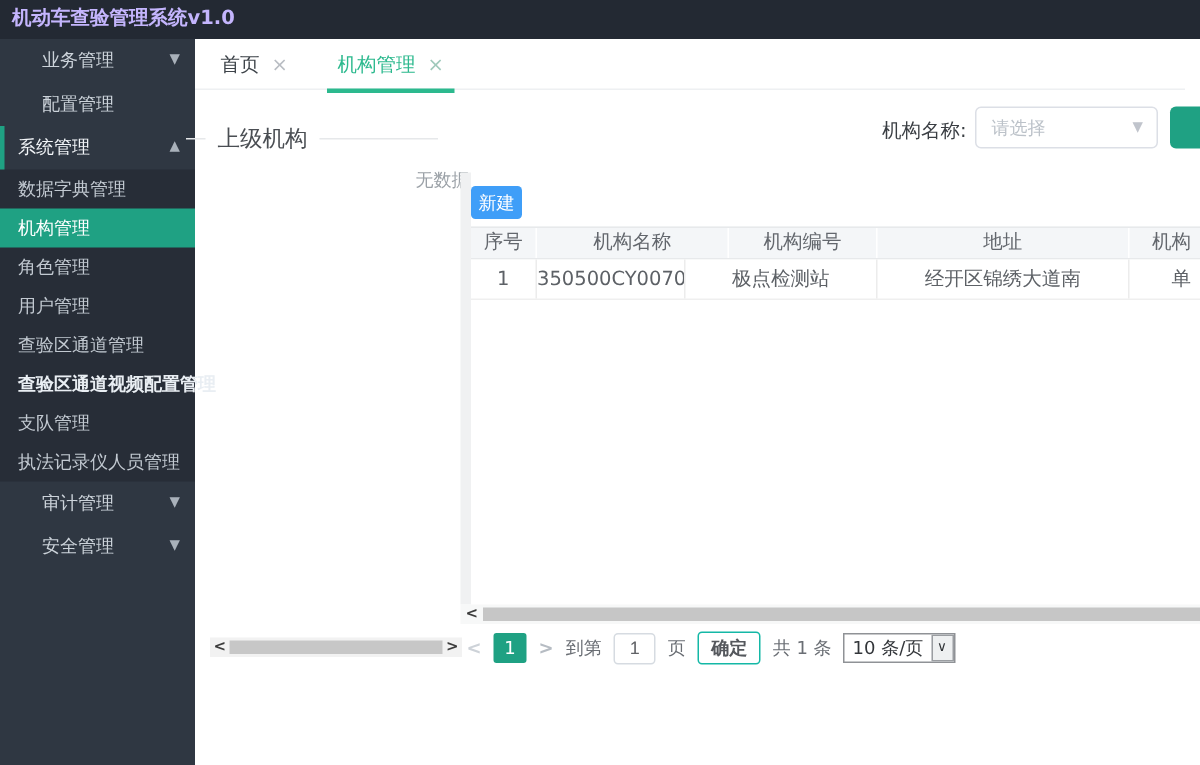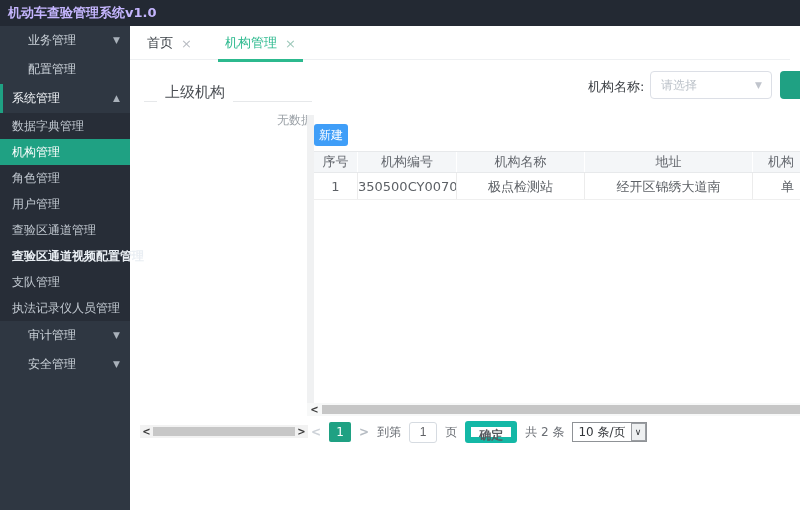--- a/index.html
+++ b/index.html
@@ -25,21 +25,21 @@
   .tabbar{position:absolute;left:130px;top:26px;width:660px;height:34px;background:#fff;border-bottom:1px solid #eef0f2}
   .tab{display:inline-flex;align-items:center;height:34px;padding:0 7px;margin-left:10px;cursor:pointer}
   .tab + .tab{margin-left:14px}
   .tab .t-lbl{font-size:13px;color:#3d4349}
   .tab .t-close{margin-left:8px;font-size:13px;color:#b9bdc3;line-height:1}
   .tab.active{border-bottom:3px solid #2cb98e}
   .tab.active .t-lbl{color:#2cb98e}
   .tab.active .t-close{color:#9fc9bb}
 
   
-  .tree-title{position:absolute;left:144px;top:82px;width:168px;height:20px;display:flex;align-items:flex-end}
+  .tree-title{position:absolute;left:124px;top:82px;width:168px;height:20px;display:flex;align-items:center}
   .tree-title .line-l{width:13px;height:1px;background:#e6e8ea}
   .tree-title .line-r{flex:1;height:1px;background:#e6e8ea;margin-left:8px}
   .tree-title .tt{margin-left:8px;font-size:15px;color:#4a4e53;white-space:nowrap}
   .empty-text{position:absolute;left:168px;top:112px;width:145px;text-align:right;font-size:12px;color:#9ba1a7}
   .tree-hscroll{position:absolute;left:140px;top:425px;width:168px;height:13px;background:#f2f2f2;display:flex;align-items:center}
   .tree-hscroll .sb-arrow{width:13px;text-align:center;font-size:10px;font-weight:bold;color:#3c3c3c;cursor:pointer;line-height:13px}
   .tree-hscroll .sb-thumb{flex:1;height:9px;background:#c7c7c7;cursor:pointer}
 
   .vstrip{position:absolute;left:307px;top:115px;width:7px;height:288px;background:#f0f1f2}
 
@@ -68,21 +68,21 @@
   .table-hscroll .sb-thumb{flex:1;height:9px;background:#c6c6c6;cursor:pointer}
 
   
   .pager{position:absolute;left:311px;top:421px;height:22px;display:flex;align-items:center;font-size:12px;color:#606266}
   .pager > *{margin-right:8px;white-space:nowrap}
   .pg-prev{color:#cdd2d8;font-weight:bold;cursor:default}
   .pg-next{color:#b6bcc3;font-weight:bold;cursor:pointer}
   .pg-page{min-width:22px;height:20px;line-height:20px;background:#1fa183;color:#fff;text-align:center;border-radius:2px;cursor:pointer;padding:0 4px}
   .pg-goto,.pg-unit,.pg-total{color:#6a6e74}
   .pg-input{width:28px;height:21px;border:1px solid #d6dbe1;border-radius:3px;text-align:center;font-size:12px;color:#606266;background:#fff}
-  .pg-confirm{height:22px;padding:0 8px;border:6px solid #14b8a6;border-radius:3px;background:#fff;font-size:12px;font-weight:bold;color:#55585d;cursor:pointer}
+  .pg-confirm{height:22px;padding:0 8px;border:1px solid #14b8a6;border-radius:3px;background:#fff;font-size:12px;font-weight:bold;color:#55585d;cursor:pointer}
   .pg-select{display:inline-flex;align-items:center;height:20px;border:1px solid #8f9296;background:#fff;padding-left:5px;font-size:12px;color:#33363a;cursor:pointer}
   .pg-select .nsarrow{width:15px;height:18px;margin-left:5px;border:1px solid #9a9da1;background:#eef0f1;text-align:center;line-height:16px;font-size:9px;color:#2e3135}
 </style>
 </head>
 <body>
 
 <div class="screen">
 
   <header class="topbar">
     <span class="app-title">机动车查验管理系统v1.0</span>
@@ -149,22 +149,22 @@
   <div class="filter-select">
     <span class="ph">请选择</span>
     <span class="fs-arr">▼</span>
   </div>
   <button class="search-btn"></button>
 
   <button class="new-btn">新建</button>
   <div class="dtable">
     <div class="t-head">
       <div class="cell c0">序号</div>
+      <div class="cell c2">机构名称</div>
       <div class="cell c1">机构编号</div>
-      <div class="cell c2">机构名称</div>
       <div class="cell c3">地址</div>
       <div class="cell c4">机构</div>
     </div>
     <div class="t-row">
       <div class="cell c0">1</div>
       <div class="cell c1">350500CY0070</div>
       <div class="cell c2">极点检测站</div>
       <div class="cell c3">经开区锦绣大道南</div>
       <div class="cell c4">单</div>
     </div>
@@ -176,20 +176,20 @@
   </div>
 
   <div class="pager">
     <span class="pg-prev">&lt;</span>
     <span class="pg-page">1</span>
     <span class="pg-next">&gt;</span>
     <span class="pg-goto">到第</span>
     <input class="pg-input" value="1" style="">
     <span class="pg-unit">页</span>
     <button class="pg-confirm">确定</button>
-    <span class="pg-total">共 2 条</span>
+    <span class="pg-total">共 1 条</span>
     <span class="pg-select">
       <span>10 条/页</span>
       <span class="nsarrow">∨</span>
     </span>
   </div>
 
 </div>
 
 </body></html>

